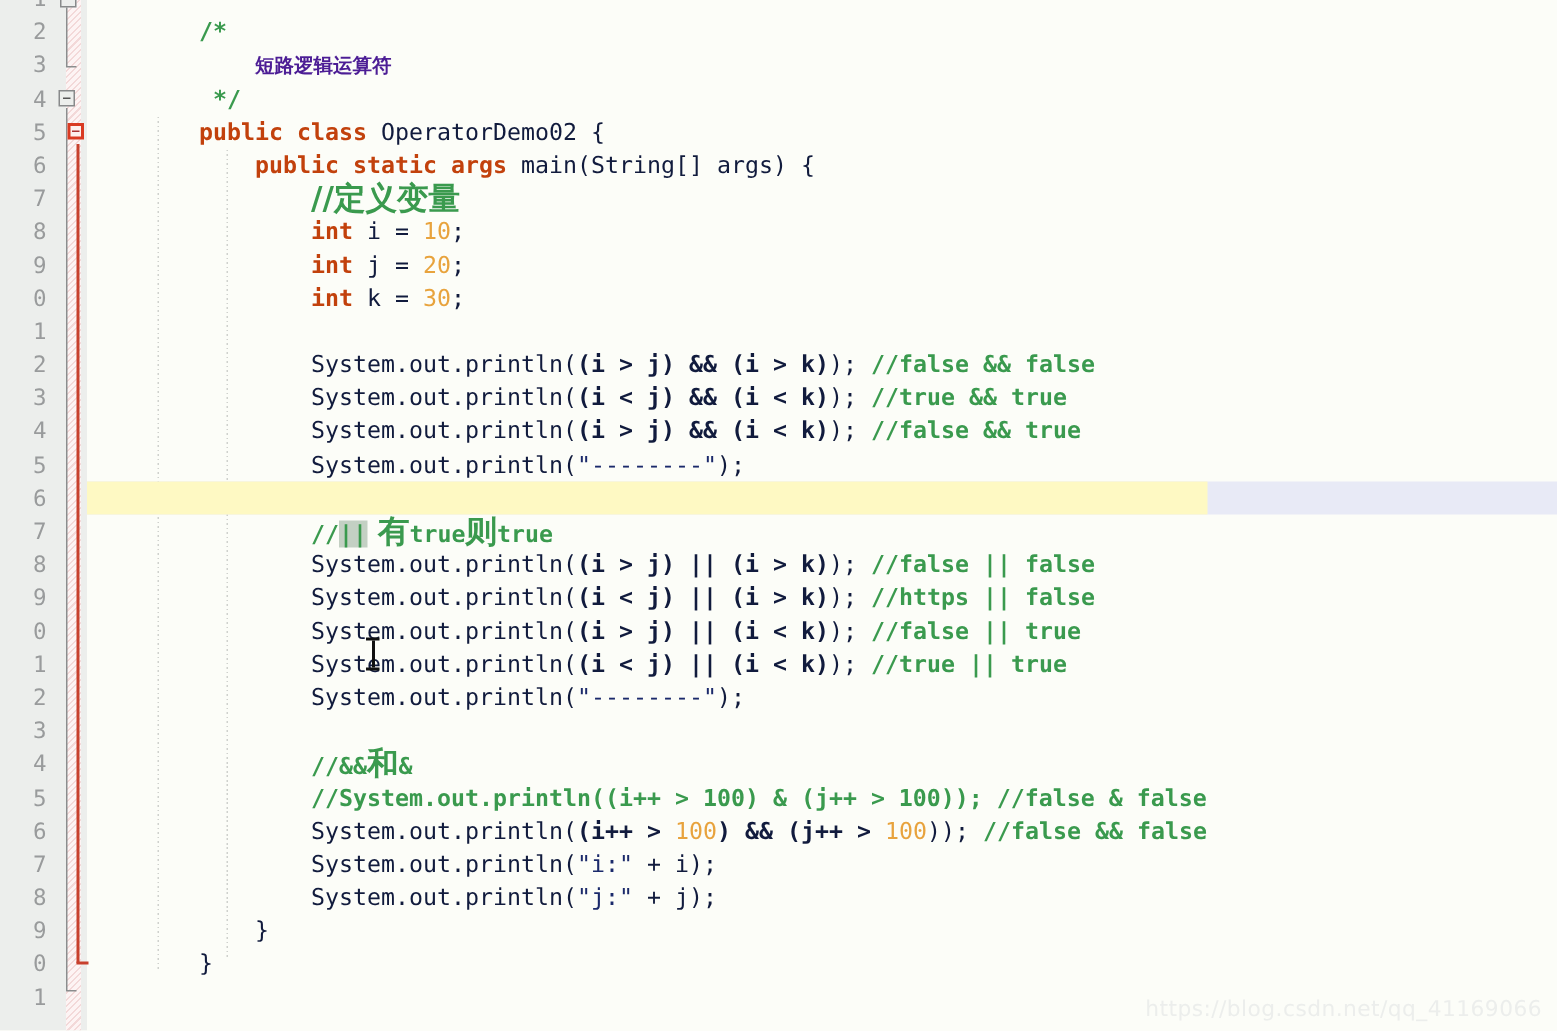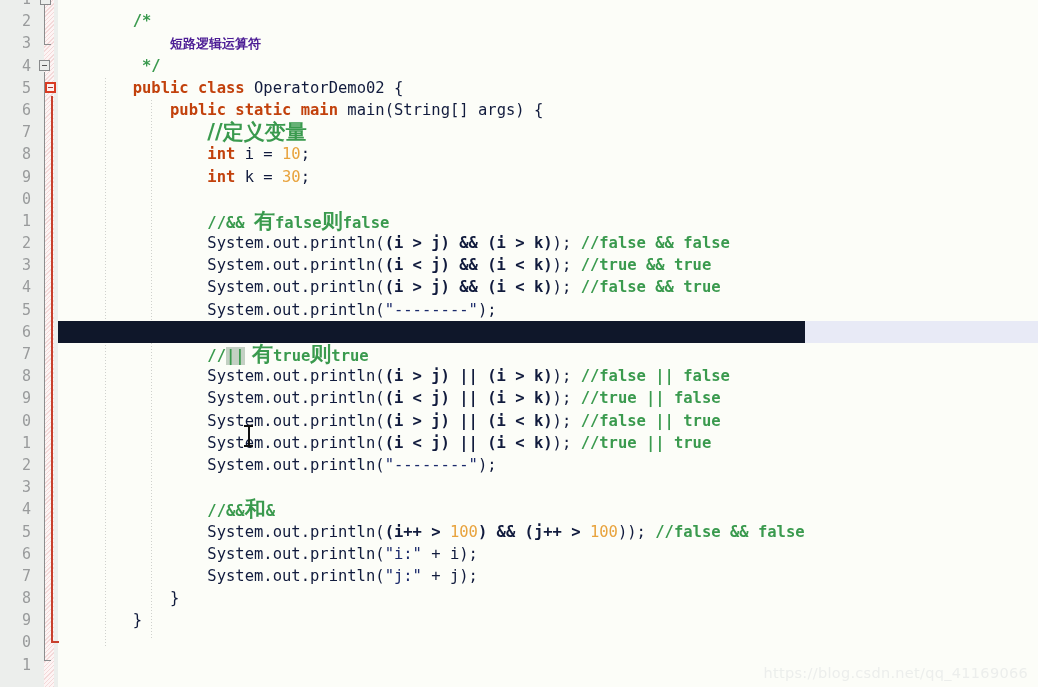--- a/index.html
+++ b/index.html
@@ -145,21 +145,21 @@
     position: relative;
     height: 22.2px;
     line-height: 22.2px;
     white-space: pre;
     font-size: 15.5px;
     font-family: "DejaVu Sans Mono", "Liberation Mono", monospace;
     color: #111b3d;
     letter-spacing: 0px;
   }
   .cline.caret-line {
-    background: #0f172a;
+    background: #fef9c3;
   }
   .cline.caret-line .lhl {
     position: absolute;
     left: -58px;
     width: 1038px;
     top: 0; bottom: 0;
     background: #e8eaf6;
     z-index: -1;
   }
 
@@ -293,41 +293,41 @@
 
       <div class="cline">
         <span class="cmt"> <span>*/</span></span>
       </div>
 
       <div class="cline">
         <span class="kw">public</span><span class="plain"> </span><span class="kw">class</span><span class="plain"> </span><span class="plain">OperatorDemo02</span><span class="plain"> </span><span class="plain">{</span>
       </div>
 
       <div class="cline">
-        <span class="plain">    </span><span class="kw">public</span><span class="plain"> </span><span class="kw">static</span><span class="plain"> </span><span class="kw">main</span><span class="plain"> </span><span class="plain">main(String[] args) {</span>
+        <span class="plain">    </span><span class="kw">public</span><span class="plain"> </span><span class="kw">static</span><span class="plain"> </span><span class="kw">args</span><span class="plain"> </span><span class="plain">main(String[] args) {</span>
       </div>
 
       <div class="cline">
         <span class="plain">        </span><span class="cn">//定义变量</span>
       </div>
 
       <div class="cline">
         <span class="plain">        </span><span class="kw">int</span><span class="plain"> </span><span class="plain">i = </span><span class="num">10</span><span class="plain">;</span>
       </div>
 
+      <div class="cline">
+        <span class="plain">        </span><span class="kw">int</span><span class="plain"> </span><span class="plain">j = </span><span class="num">20</span><span class="plain">;</span>
+      </div>
 
       <div class="cline">
         <span class="plain">        </span><span class="kw">int</span><span class="plain"> </span><span class="plain">k = </span><span class="num">30</span><span class="plain">;</span>
       </div>
 
       <div class="cline">&nbsp;</div>
 
-      <div class="cline">
-        <span class="plain">        </span><span class="cmt">//&amp;&amp; </span><span class="cn">有</span><span class="cmt">false</span><span class="cn">则</span><span class="cmt">false</span>
-      </div>
 
       <div class="cline">
         <span class="plain">        </span><span class="plain">System.out.println(</span><span class="op">(i &gt; j) &amp;&amp; (i &gt; k)</span><span class="plain">);</span><span class="plain"> </span><span class="cmt">//false &amp;&amp; false</span>
       </div>
 
 
       <div class="cline">
         <span class="plain">        </span><span class="plain">System.out.println(</span><span class="op">(i &lt; j) &amp;&amp; (i &lt; k)</span><span class="plain">);</span><span class="plain"> </span><span class="cmt">//true &amp;&amp; true</span>
       </div>
 
@@ -343,41 +343,44 @@
 
       <div class="cline caret-line">
         <span class="lhl"></span><span class="plain">        </span><span class="cmt">//</span><span class="cmt hlmatch">||</span><span class="cn"> 有</span><span class="cmt">true</span><span class="cn">则</span><span class="cmt">true</span>
       </div>
 
       <div class="cline">
         <span class="plain">        </span><span class="plain">System.out.println(</span><span class="op">(i &gt; j) || (i &gt; k)</span><span class="plain">);</span><span class="plain"> </span><span class="cmt">//false || false</span>
       </div>
 
       <div class="cline">
-        <span class="plain">        </span><span class="plain">System.out.println(</span><span class="op">(i &lt; j) || (i &gt; k)</span><span class="plain">);</span><span class="plain"> </span><span class="cmt">//true || false</span>
+        <span class="plain">        </span><span class="plain">System.out.println(</span><span class="op">(i &lt; j) || (i &gt; k)</span><span class="plain">);</span><span class="plain"> </span><span class="cmt">//https || false</span>
       </div>
 
       <div class="cline">
         <span class="plain">        </span><span class="plain">System.out.println(</span><span class="op">(i &gt; j) || (i &lt; k)</span><span class="plain">);</span><span class="plain"> </span><span class="cmt">//false || true</span>
       </div>
 
       <div class="cline">
         <span class="plain">        </span><span class="plain">System.out.println(</span><span class="op">(i &lt; j) || (i &lt; k)</span><span class="plain">);</span><span class="plain"> </span><span class="cmt">//true || true</span>
       </div>
 
       <div class="cline">
         <span class="plain">        </span><span class="plain">System.out.println(</span><span class="str">"--------"</span><span class="plain">);</span>
       </div>
 
       <div class="cline">&nbsp;</div>
 
       <div class="cline">
         <span class="plain">        </span><span class="cmt">//&amp;&amp;</span><span class="cn">和</span><span class="cmt">&amp;</span>
       </div>
 
+      <div class="cline">
+        <span class="plain">        </span><span class="cmt">//System.out.println((i++ &gt; 100) &amp; (j++ &gt; 100)); //false &amp; false</span>
+      </div>
 
       <div class="cline">
         <span class="plain">        </span><span class="plain">System.out.println(</span><span class="op">(i++ &gt; </span><span class="num">100</span><span class="op">) &amp;&amp; (j++ &gt; </span><span class="num">100</span><span class="plain">))</span><span class="plain">; </span><span class="cmt">//false &amp;&amp; false</span>
       </div>
 
       <div class="cline">
         <span class="plain">        </span><span class="plain">System.out.println(</span><span class="str">"i:"</span><span class="plain"> + i);</span>
       </div>
 
       <div class="cline">

